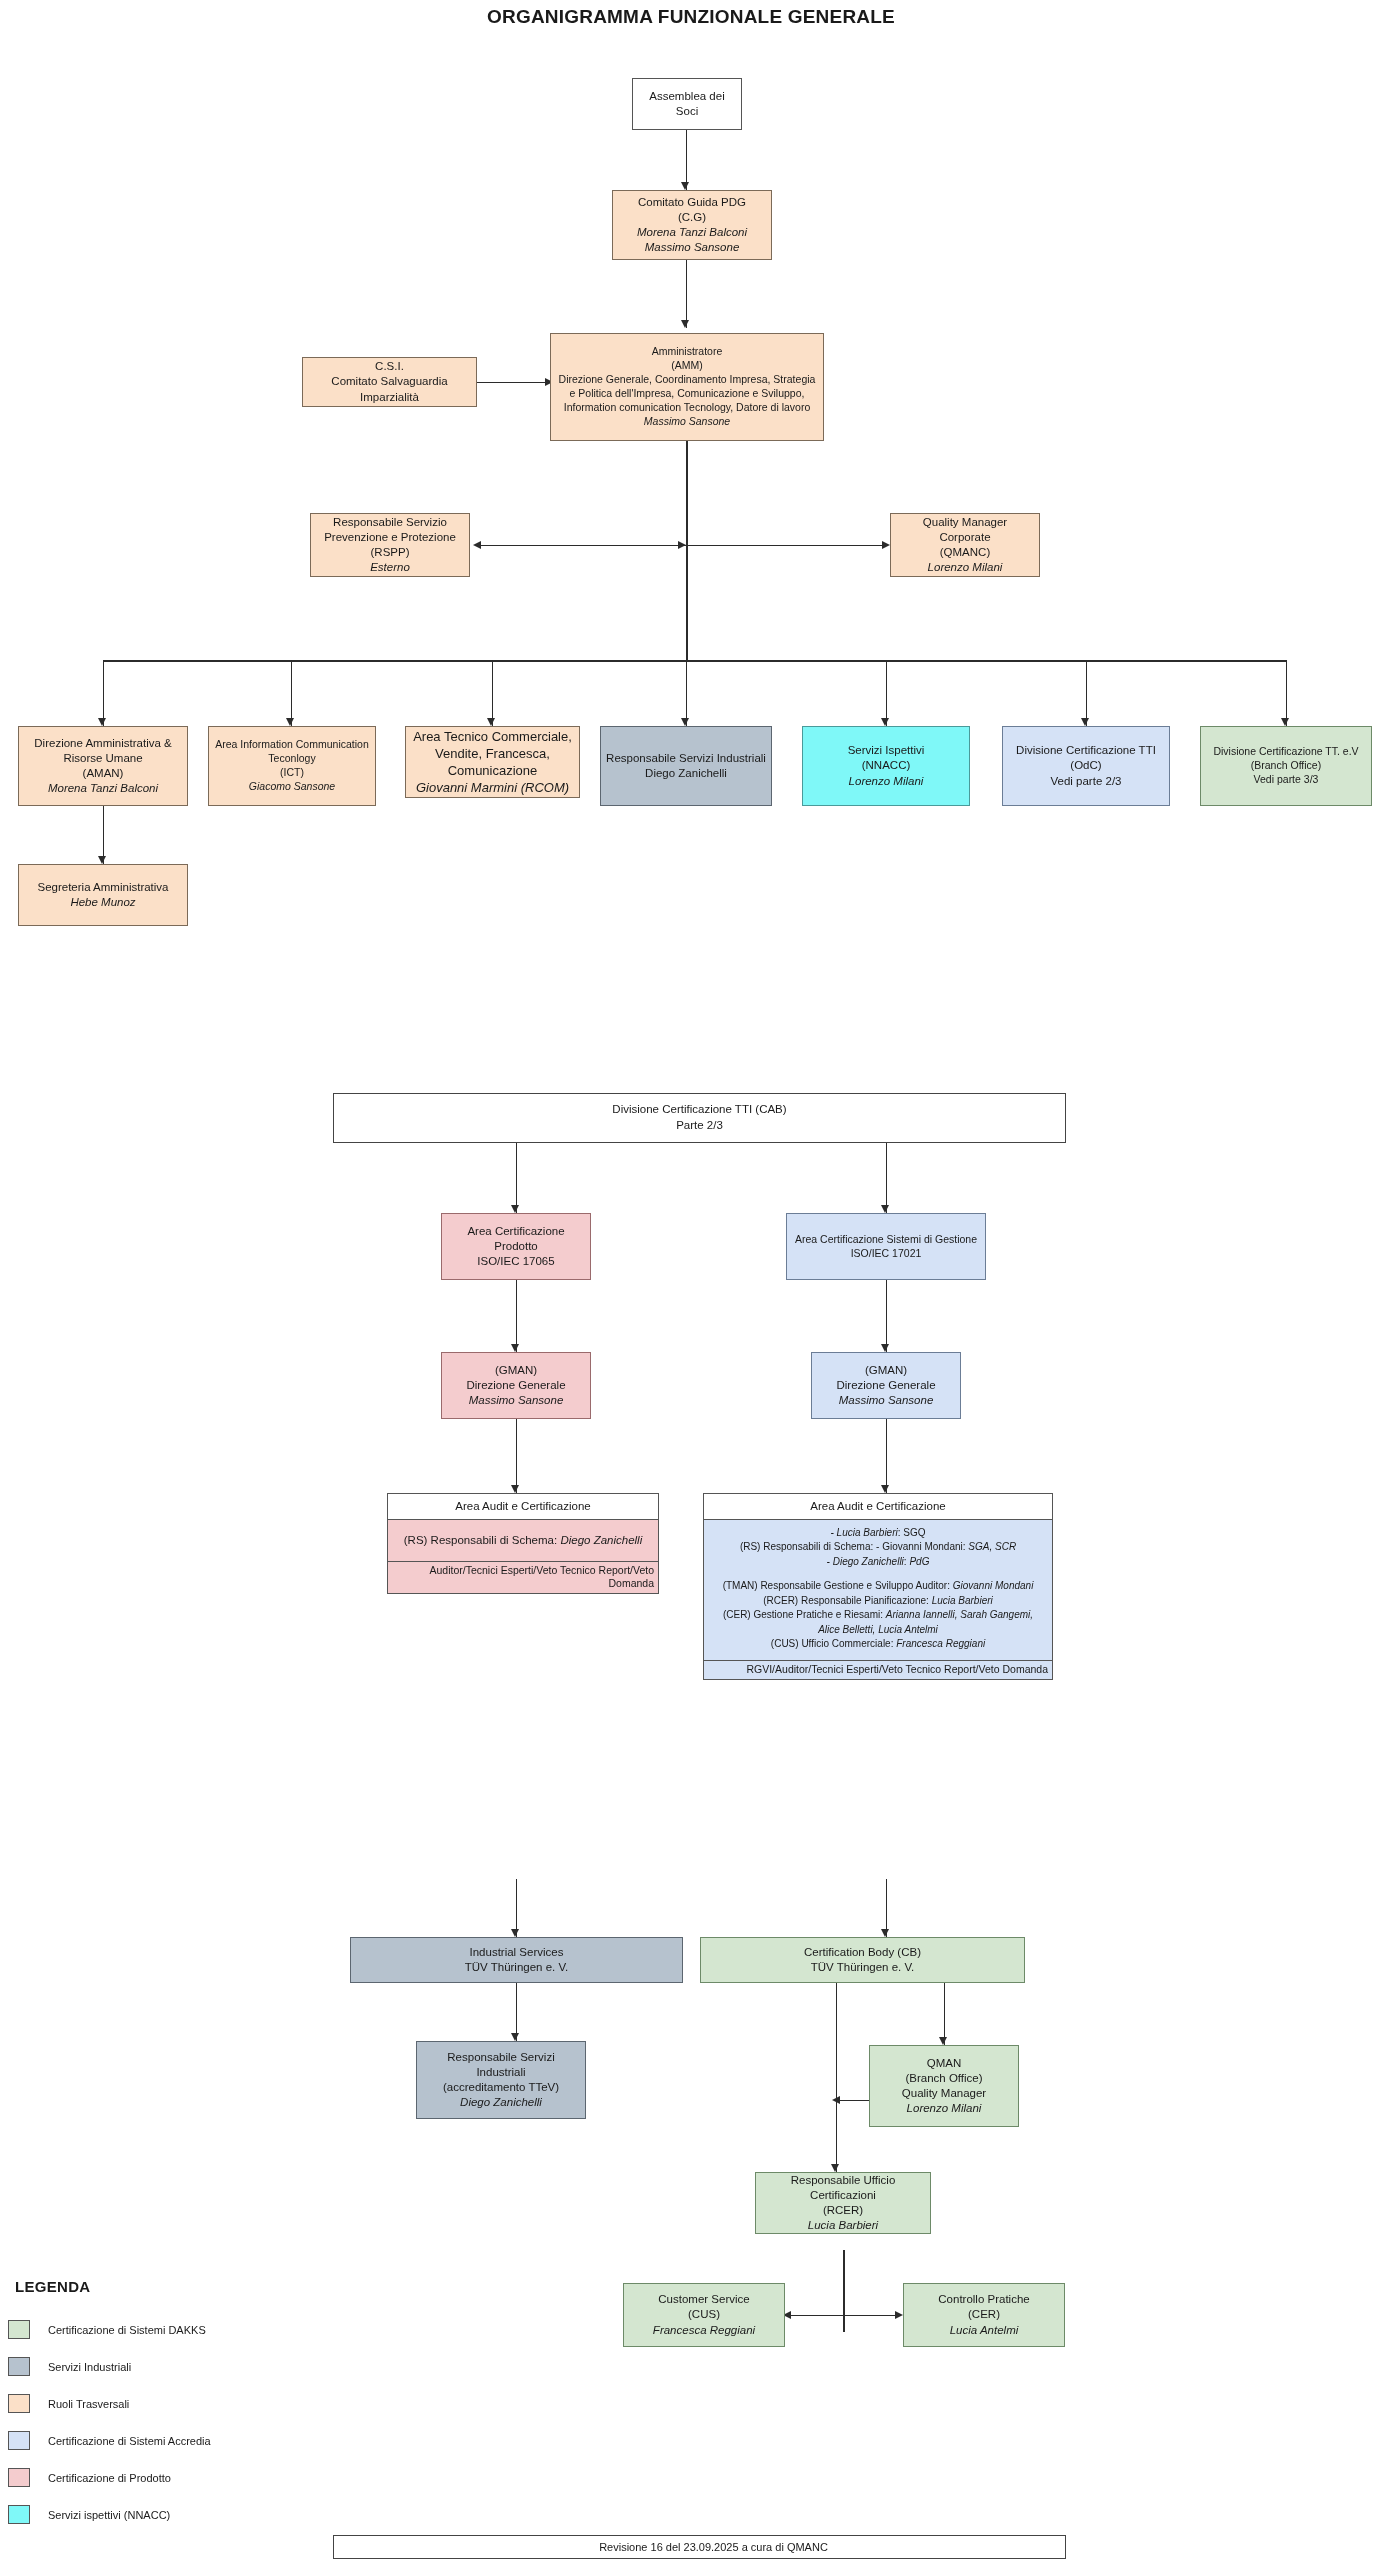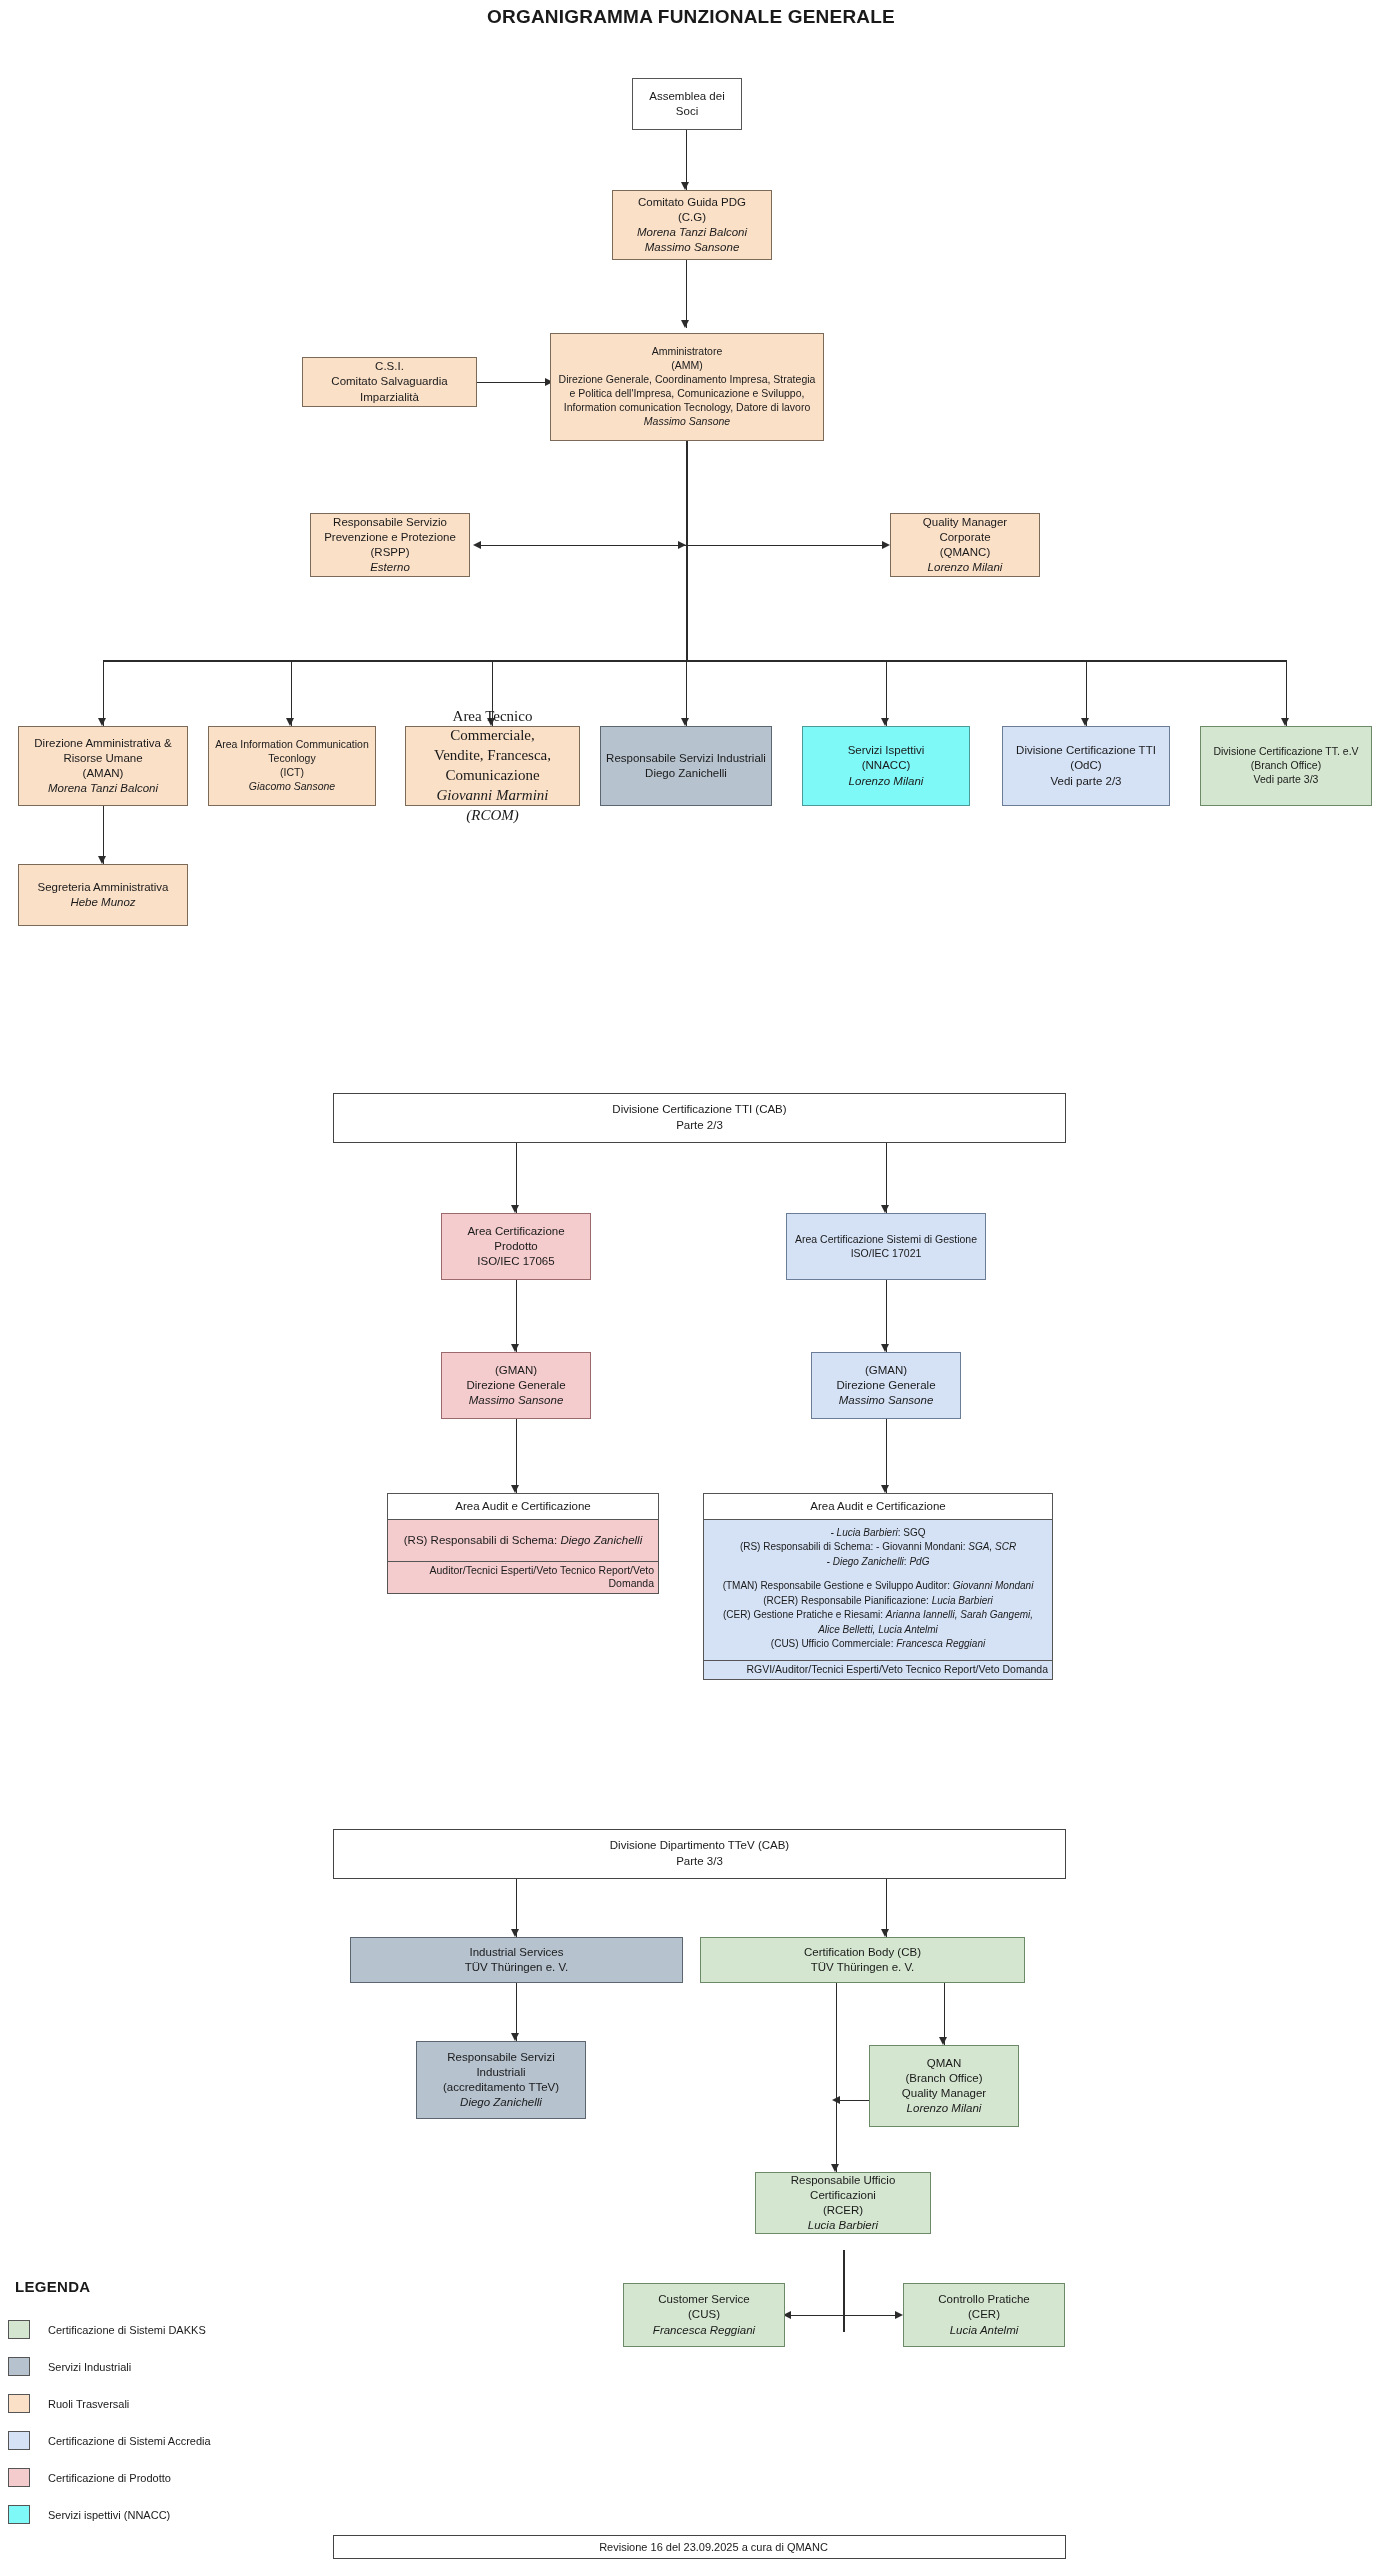--- a/index.html
+++ b/index.html
@@ -238,21 +238,21 @@
     <span class="ln it">Morena Tanzi Balconi</span>
   </div>
 
   <div class="box c-orange" style="left:208px; top:726px; width:168px; height:80px; font-size:10.5px;">
     <span class="ln">Area Information Communication</span>
     <span class="ln">Teconlogy</span>
     <span class="ln">(ICT)</span>
     <span class="ln it">Giacomo Sansone</span>
   </div>
 
-  <div class="box c-orange" style="left:405px; top:726px; width:175px; height:80px; font-size:15px;font-family:Liberation Serif, serif;">
+  <div class="box c-orange" style="left:405px; top:726px; width:175px; height:72px; font-size:13px;">
     <span class="ln">Area Tecnico Commerciale,</span>
     <span class="ln">Vendite, Francesca,</span>
     <span class="ln">Comunicazione</span>
     <span class="ln it">Giovanni Marmini (RCOM)</span>
   </div>
 
   <div class="box c-grey" style="left:600px; top:726px; width:172px; height:80px;">
     <span class="ln">Responsabile Servizi Industriali</span>
     <span class="ln">Diego Zanichelli</span>
   </div>
@@ -373,26 +373,20 @@
         </div>
         <div>
           <span>(CUS) Ufficio Commerciale:</span>
           <span class="it">Francesca Reggiani</span>
         </div>
       </div>
     </div>
     <div class="p-foot" style="font-size:10.5px;">RGVI/Auditor/Tecnici Esperti/Veto Tecnico Report/Veto Domanda</div>
   </div>
 
-  <div class="banner" style="left:333px; top:1829px; width:733px; height:50px;">
-    <div>
-      <div>Divisione Dipartimento TTeV (CAB)</div>
-      <div>Parte 3/3</div>
-    </div>
-  </div>
 
   <div class="ln-v" style="left:516px; top:1879px; height:58px;"></div>
   <div class="arrow down" style="left:511px; top:1929px;"></div>
 
   <div class="ln-v" style="left:886px; top:1879px; height:58px;"></div>
   <div class="arrow down" style="left:881px; top:1929px;"></div>
 
   <div class="box c-grey" style="left:350px; top:1937px; width:333px; height:46px;">
     <span class="ln">Industrial Services</span>
     <span class="ln">TÜV Thüringen e. V.</span>

